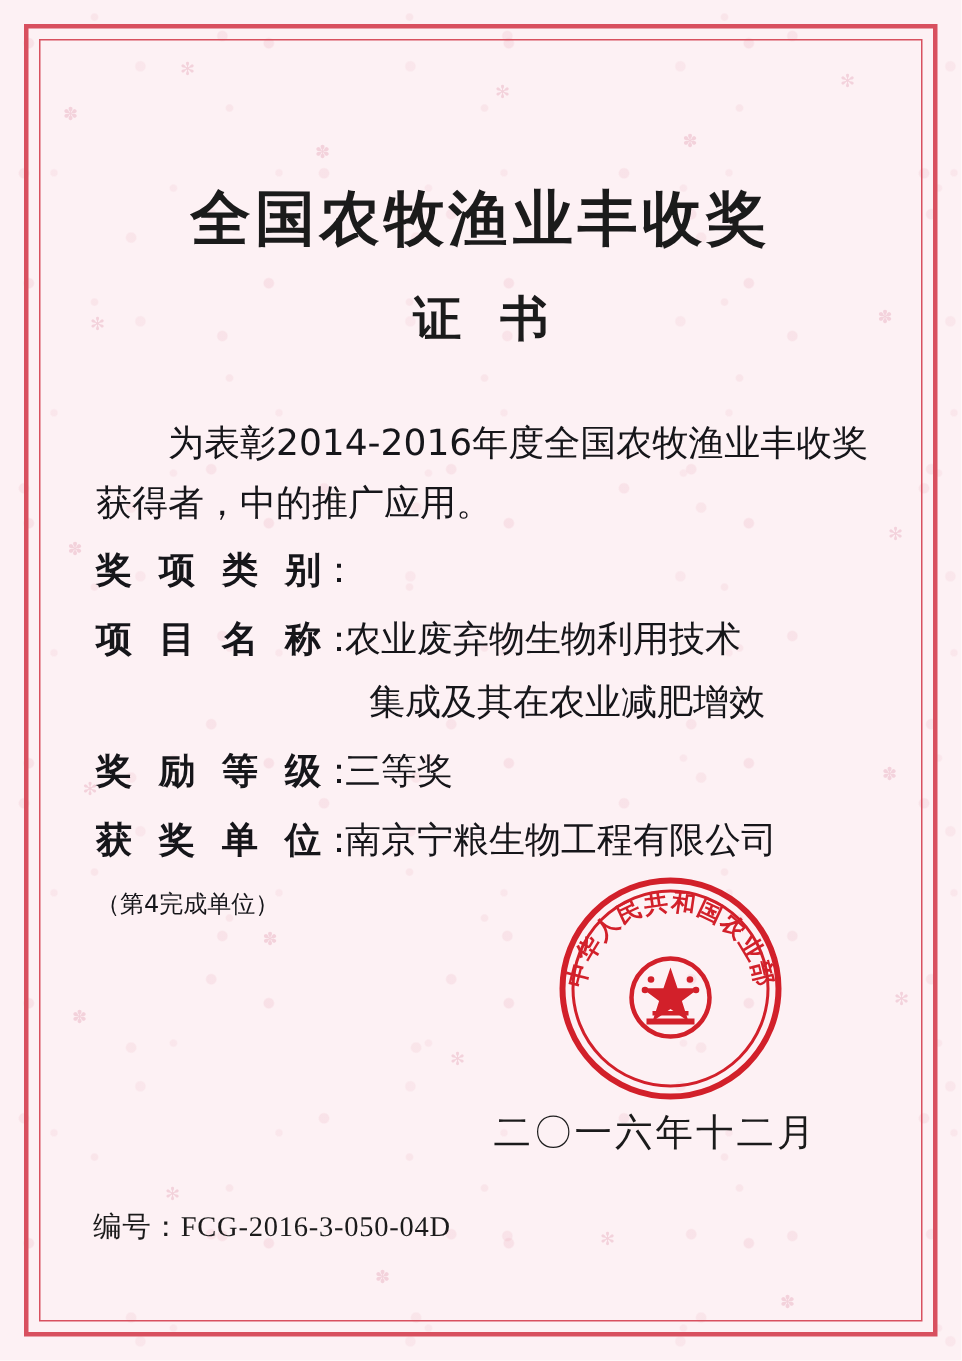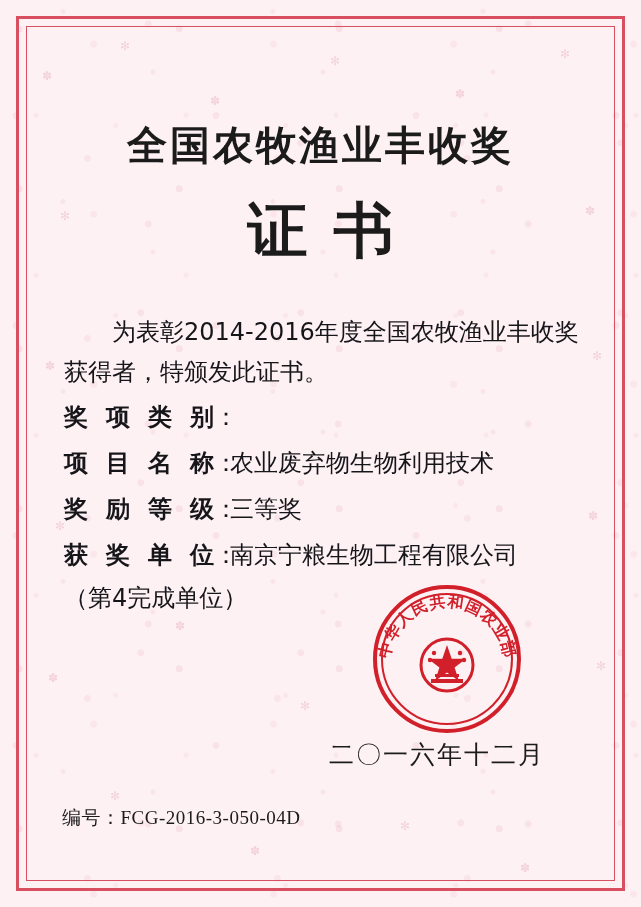--- a/index.html
+++ b/index.html
@@ -86,21 +86,21 @@
     margin-top: 78px;
     font-size: 40px;
     font-weight: bold;
     letter-spacing: 3px;
     color: #1b1b1b;
     font-family: Liberation Serif, serif;
   }
   .title-sub {
     text-align: center;
     margin-top: 18px;
-    font-size: 60px;
+    font-size: 32px;
     font-weight: bold;
     letter-spacing: 26px;
     text-indent: 26px;
     color: #1b1b1b;
     font-family: "DejaVu Sans", sans-serif;
   }
 
   .body-block {
     margin-top: 40px;
     padding: 0 18px 0 24px;
@@ -135,21 +135,21 @@
     width: 16px;
     text-align: center;
   }
   .field-value {
     flex: 1 1 auto;
   }
   .value-line { display: block; }
   .value-line.indent { padding-left: 16px; }
 
   .tail-line {
-    font-size: 24px;
+    font-size: 16px;
     line-height: 40px;
     margin-top: 2px;
   }
 
   
   .seal {
     position: absolute;
     right: 74px;
     bottom: 128px;
     width: 160px;
@@ -214,21 +214,21 @@
   <div class="border-inner"></div>
 
   <div class="content">
 
     <div class="title-main">全国农牧渔业丰收奖</div>
 
     <div class="title-sub">证书</div>
 
     <div class="body-block">
 
-      <div class="para">为表彰2014-2016年度全国农牧渔业丰收奖获得者，特颁发此证书。</div>
+      <div class="para">为表彰2014-2016年度全国农牧渔业丰收奖获得者，中的推广应用。</div>
 
       <div class="field-row">
         <div class="field-label">
           <span>奖</span>
           <span>项</span>
           <span>类</span>
           <span>别</span>
         </div>
         <div class="field-colon">：</div>
       </div>
@@ -236,20 +236,21 @@
       <div class="field-row">
         <div class="field-label">
           <span>项</span>
           <span>目</span>
           <span>名</span>
           <span>称</span>
         </div>
         <div class="field-colon">：</div>
         <div class="field-value">
           <span class="value-line">农业废弃物生物利用技术</span>
+          <span class="value-line indent">集成及其在农业减肥增效</span>
         </div>
       </div>
 
       <div class="field-row">
         <div class="field-label">
           <span>奖</span>
           <span>励</span>
           <span>等</span>
           <span>级</span>
         </div>

